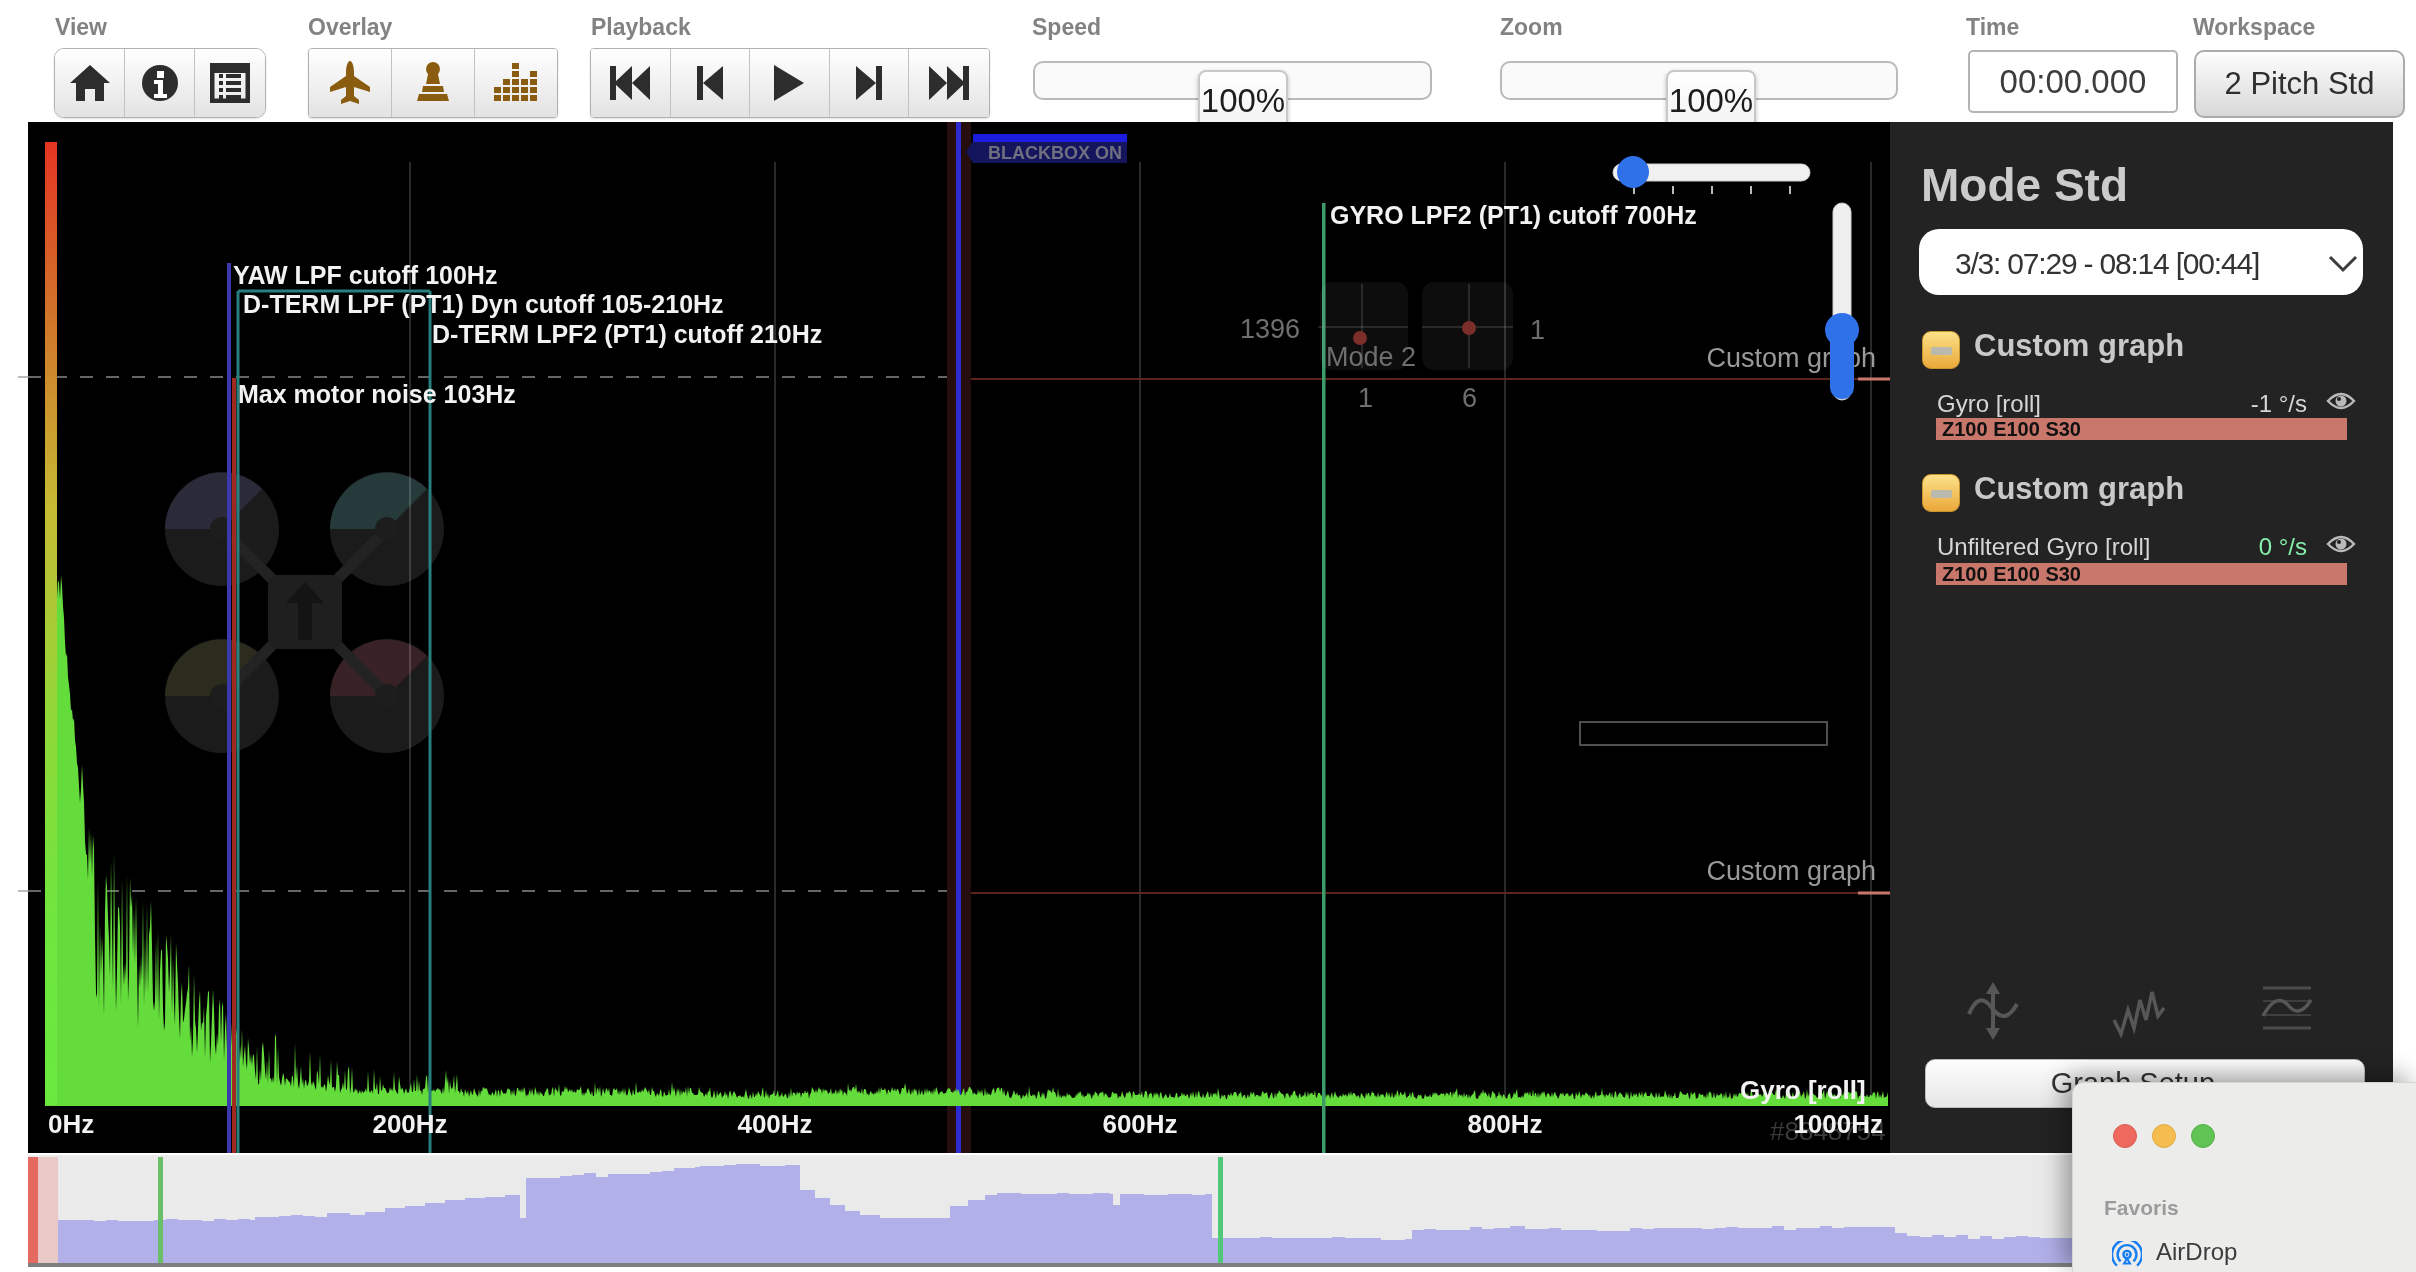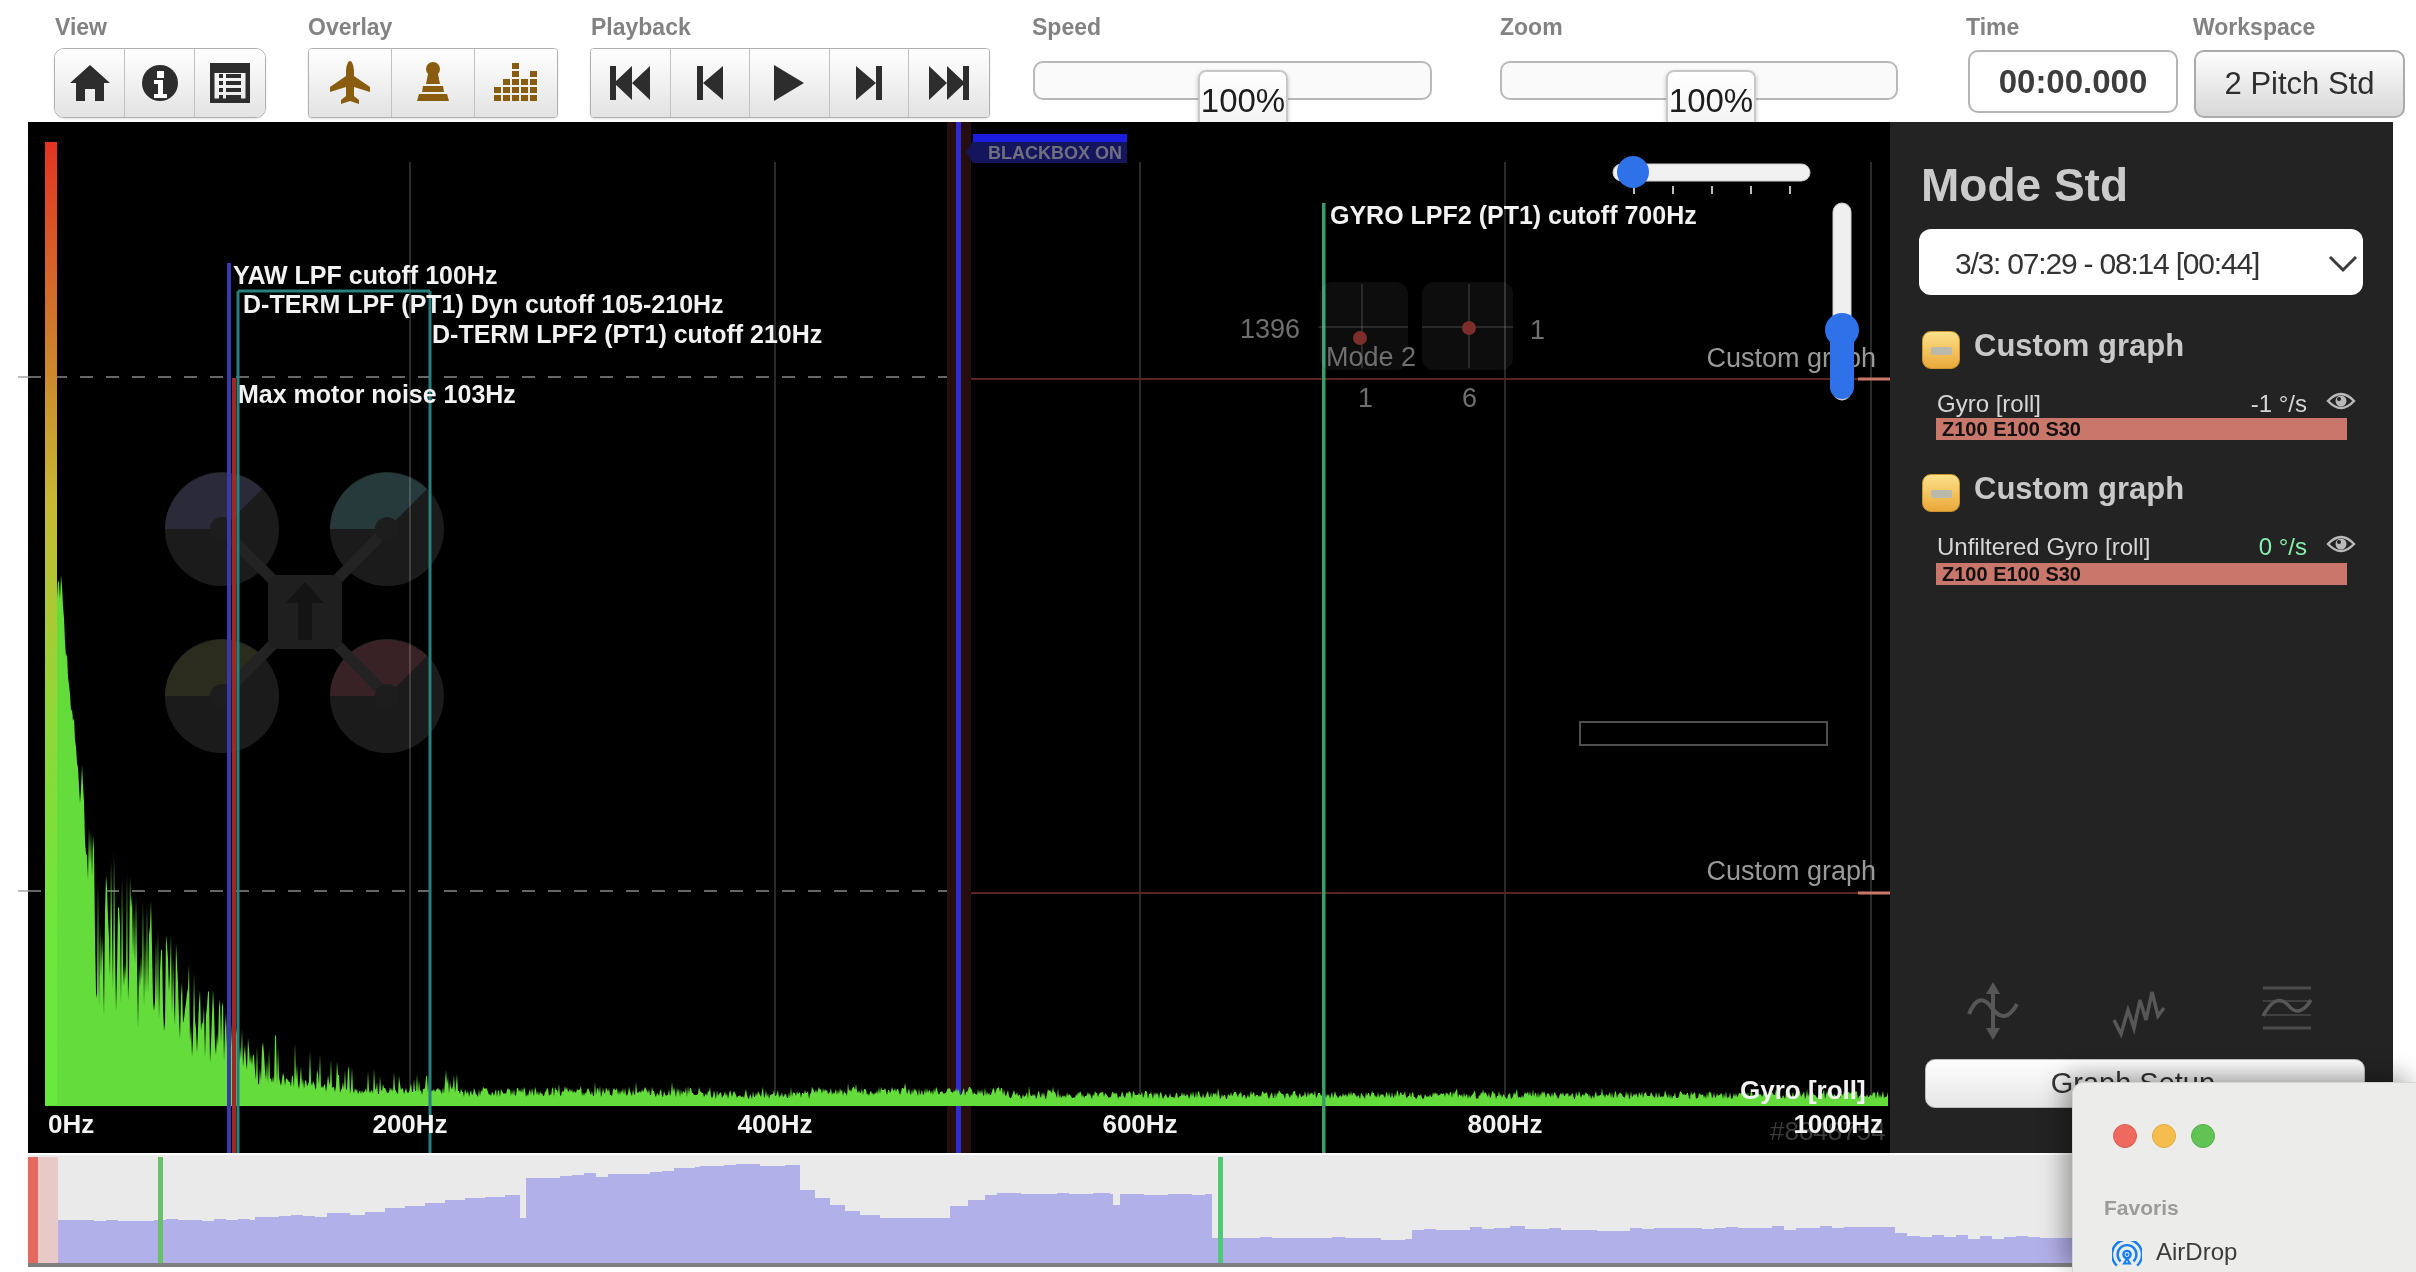--- a/index.html
+++ b/index.html
@@ -120,21 +120,21 @@
           <rect x="34" y="0" width="6" height="34" fill="#2d2d2d"></rect>
         </svg>
       </div>
   </div>
 
   <div class="track" style="left:1033px;width:399px;"></div>
   <div class="sthumb" style="left:1198px;">100%</div>
   <div class="track" style="left:1500px;width:398px;"></div>
   <div class="sthumb" style="left:1666px;">100%</div>
 
-  <div class="abs" style="left:1968px;top:42px;width:210px;height:63px;background:#fff;border:2px solid #b5b5b5;border-radius:10px;display:flex;align-items:center;justify-content:center;font-size:33px;color:#3d3d3d;font-weight:bold;">00:00.000</div>
+  <div class="abs" style="left:1968px;top:42px;width:210px;height:63px;background:#fff;border:2px solid #b5b5b5;border-radius:5px;display:flex;align-items:center;justify-content:center;font-size:33px;color:#3d3d3d;">00:00.000</div>
   <div class="abs" style="left:2194px;top:42px;width:211px;height:68px;background:linear-gradient(#fdfdfd,#d8d8d8);border:2px solid #ababab;border-radius:10px;display:flex;align-items:center;justify-content:center;font-size:31px;color:#2e2e2e;">2 Pitch Std</div>
 </div>
 
 <svg class="abs" style="left:28px;top:122px;" width="1862" height="1031" viewBox="28 122 1862 1031">
   <rect x="28" y="122" width="1862" height="1031" fill="#000"></rect>
   <defs>
 <linearGradient id="cbar" x1="0" y1="0" x2="0" y2="1">
 <stop offset="0" stop-color="#e33422"></stop>
         <stop offset="0.18" stop-color="#d0742a"></stop>
 <stop offset="0.38" stop-color="#c6bb32"></stop>
@@ -239,21 +239,21 @@
 <text x="1505" y="1133" font-size="26" text-anchor="middle">800Hz</text>
 <text x="1883" y="1133" font-size="26" text-anchor="end">1000Hz</text>
 </g>
 </svg>
 
 <div class="abs" style="left:18px;top:376px;width:10px;height:2px;background:#bbb;"></div>
 <div class="abs" style="left:18px;top:890px;width:10px;height:2px;background:#bbb;"></div>
 
 <div class="abs" style="left:1890px;top:122px;width:503px;height:1031px;background:#232323;">
   <div class="abs" style="left:31px;top:36px;font-size:46px;font-weight:bold;color:#cbcbcb;">Mode Std</div>
-  <div class="abs" style="left:29px;top:107px;width:444px;height:66px;background:#fff;border-radius:12px;">
+  <div class="abs" style="left:29px;top:107px;width:444px;height:66px;background:#fff;border-radius:20px;">
     <div class="abs" style="left:36px;top:18px;font-size:30px;color:#333;letter-spacing:-1.2px;">3/3: 07:29 - 08:14 [00:44]</div>
     <svg class="abs" style="right:5px;top:26px;" width="30" height="18">
         <polyline points="2,2 15,15 28,2" fill="none" stroke="#3c3c3c" stroke-width="3"></polyline>
       </svg>
   </div>
   <div class="abs" style="left:32px;top:209px;width:38px;height:38px;border-radius:9px;background:linear-gradient(#fce189,#eaa83a);border:1px solid #c9972e;">
       <div class="abs" style="left:8px;top:15px;width:21px;height:8px;background:#b9b9ae;border-radius:2px;"></div>
     </div>
   <div class="abs" style="left:84px;top:206px;font-size:31px;font-weight:bold;color:#c9c9c9;">Custom graph</div>
   <div class="abs" style="left:47px;top:268px;font-size:24px;color:#d6d6d6;">Gyro [roll]</div>

